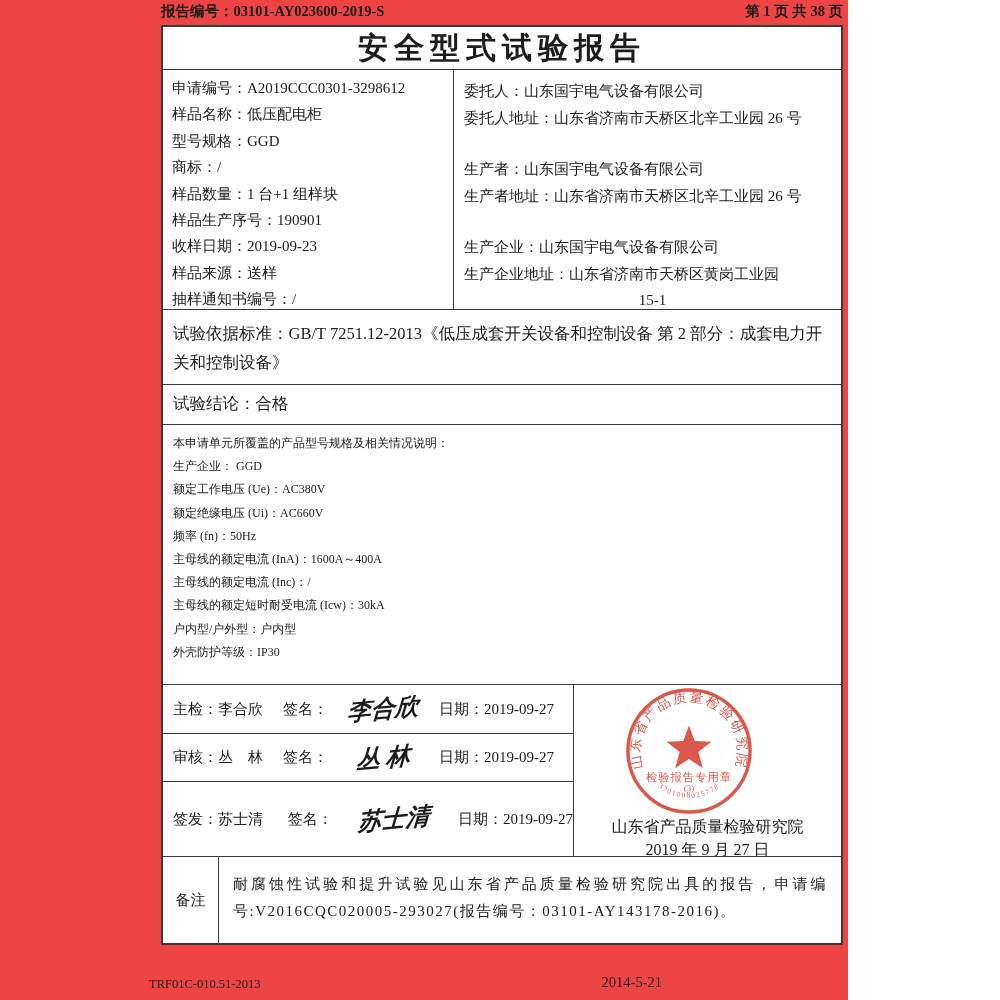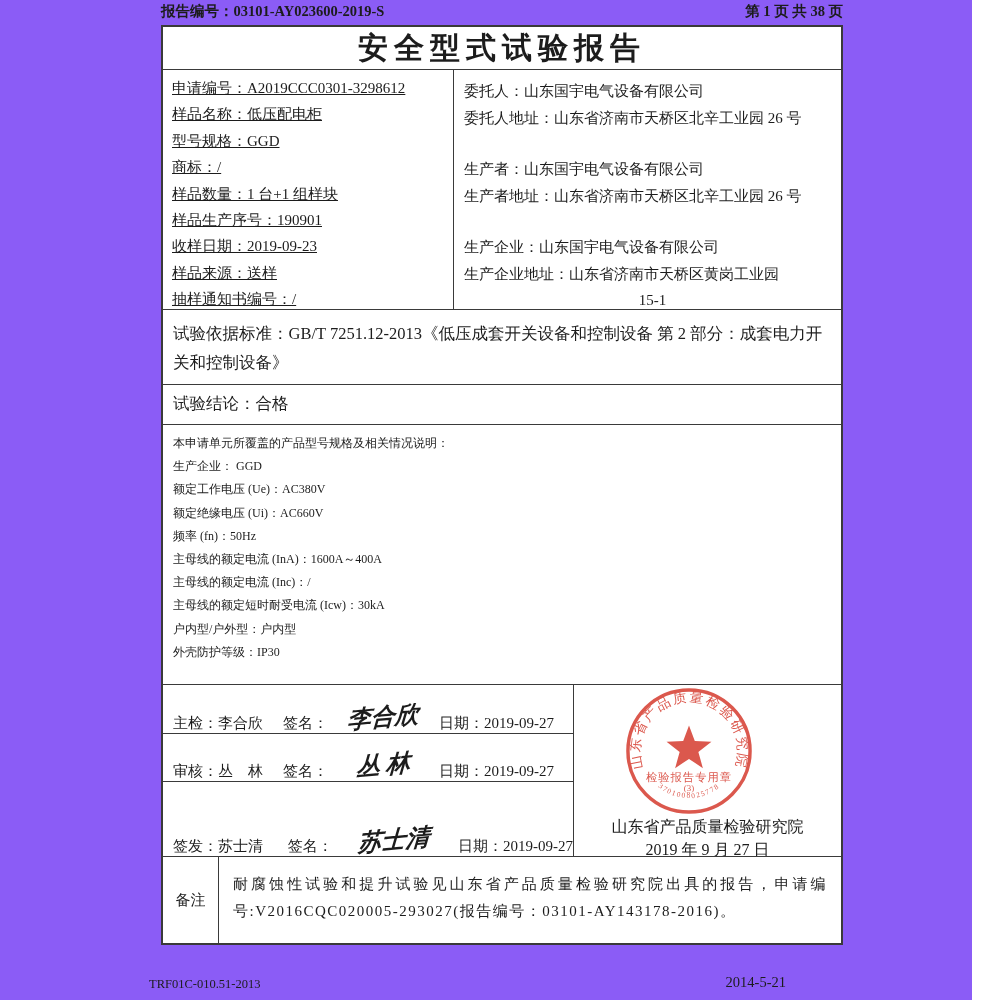--- a/index.html
+++ b/index.html
@@ -1,49 +1,49 @@
 <!DOCTYPE html>
 <html><head>
 <meta charset="utf-8">
 <style>
   * { margin:0; padding:0; box-sizing:border-box; }
   html,body { width:1000px; height:1000px; background:#ffffff;
     font-family:"Liberation Serif","DejaVu Serif",serif; color:#1c1c1c; }
-  .page { position:relative; width:972px; height:1000px; background:#8b5cf6; overflow:hidden; }
+  .page { position:relative; width:848px; height:1000px; background:#ef4444; overflow:hidden; }
 
   
   .report-head { position:absolute; left:161px; top:2px; width:682px;
     display:flex; justify-content:space-between; font-weight:bold; font-size:14.5px; }
 
   
   .doc-table { position:absolute; left:161px; top:25px; width:682px; height:920px;
     border:2px solid #3a3a3a; background:#fff; }
   .sect { border-bottom:1.5px solid #3a3a3a; overflow:hidden; }
 
   .row-title { height:43px; display:flex; align-items:center; justify-content:center; }
   .doc-title { font-size:30px; font-weight:bold; letter-spacing:6px; }
 
   .row-info { height:240px; display:flex; }
   .info-left { width:291px; border-right:1.5px solid #3a3a3a; padding:5px 0 0 9px;
     font-size:15px; }
-  .info-left .ln { line-height:26.4px; white-space:nowrap;text-decoration:underline; }
+  .info-left .ln { line-height:26.4px; white-space:nowrap; }
   .info-right { flex:1; padding:8px 0 0 10px; font-size:15px; }
   .info-right .grp { margin-bottom:25px; }
   .info-right .ln { line-height:26.5px; }
   .info-right .ln.centered { text-align:center; }
 
   .row-standard { height:75px; padding:9px 12px 0 10px; font-size:16.5px; line-height:29px; }
   .row-conclusion { height:40px; padding:8px 12px 0 10px; font-size:16.5px; }
 
   .row-specs { height:260px; padding:7px 12px 0 10px; font-size:12px; }
   .row-specs .ln { line-height:23.2px; white-space:nowrap; }
 
   .row-sign { height:172px; display:flex; }
   .sign-left { width:411px; border-right:1.5px solid #3a3a3a; display:flex; flex-direction:column; }
-  .sign-row { display:flex; align-items:flex-end; font-size:15px;
+  .sign-row { display:flex; align-items:center; font-size:15px;
     border-bottom:1.5px solid #3a3a3a; }
   .sign-row:nth-child(1){ height:49px; }
   .sign-row:nth-child(2){ height:48px; }
   .sign-row:nth-child(3){ height:75px; border-bottom:none; flex:1;gap:12px; }
   .sig-role { width:120px; padding-left:10px; white-space:nowrap; }
   .sig-label { width:50px; white-space:nowrap; }
   .sig-script { width:100px; text-align:center; font-style:italic; font-weight:bold;
     font-size:24px; transform:rotate(-5deg) skewX(-8deg); white-space:nowrap; }
   .sig-date { flex:1; padding-left:6px; white-space:nowrap; }
 

